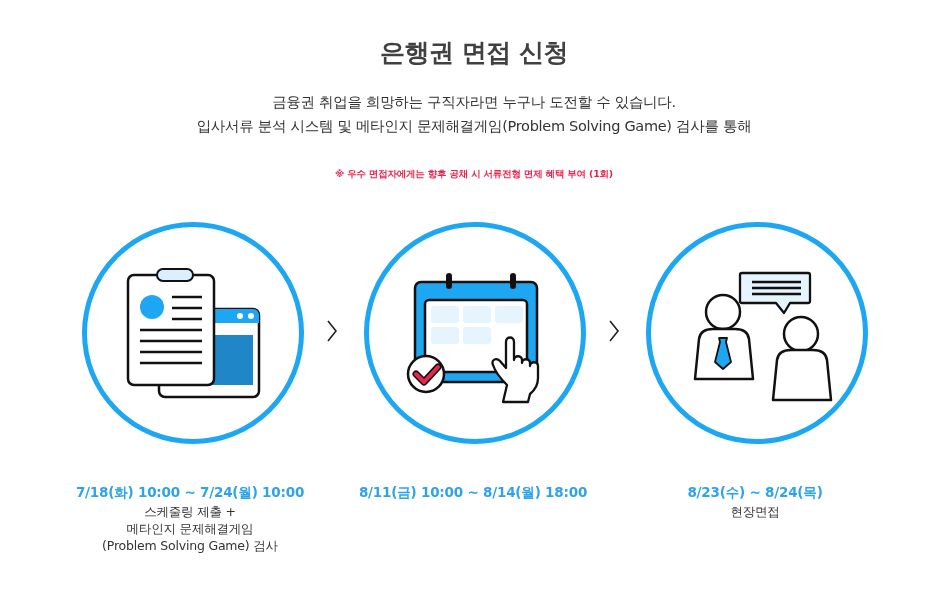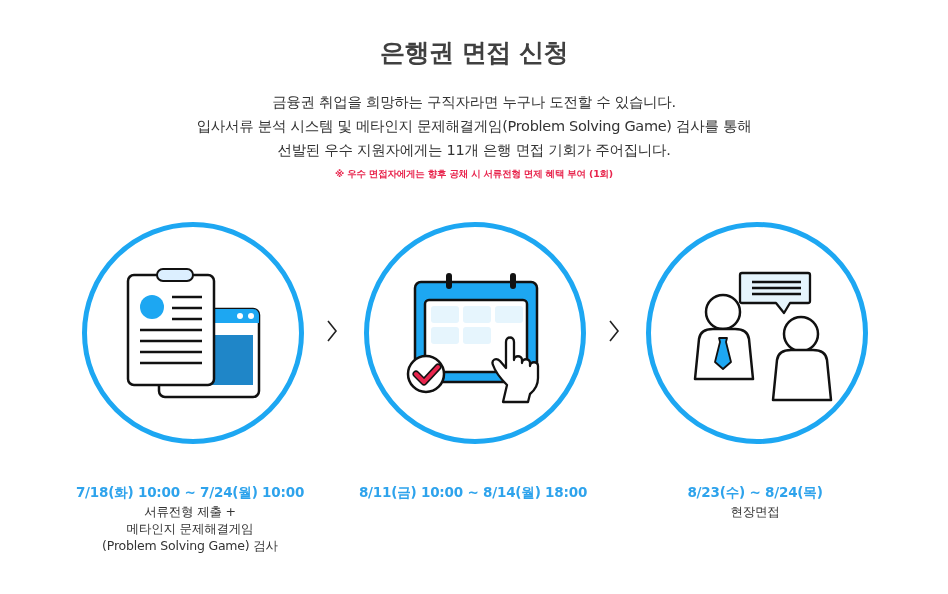--- a/index.html
+++ b/index.html
@@ -42,21 +42,20 @@
     .step-text div { white-space: nowrap; }
   </style>
 </head>
 <body>
 
 <div class="title">은행권 면접 신청</div>
 
 <div class="desc">
   <div>금융권 취업을 희망하는 구직자라면 누구나 도전할 수 있습니다.</div>
   <div>입사서류 분석 시스템 및 메타인지 문제해결게임(Problem Solving Game) 검사를 통해</div>
-  <div>선발된 우수 지원자에게는 11개 은행 면접 기회가 주어집니다.</div>
 </div>
 
 <div class="note">※ 우수 면접자에게는 향후 공채 시 서류전형 면제 혜택 부여 (1회)</div>
 
 <div class="circle" style="left:82px;">
   <svg viewBox="0 0 212 212">
 
     <rect x="72" y="82" width="100" height="88" rx="6" fill="#fff" stroke="#111" stroke-width="2.5"></rect>
     <path d="M72 88 a6 6 0 0 1 6 -6 h88 a6 6 0 0 1 6 6 v8 h-100 z" fill="#1da7f2"></path>
     <circle cx="153" cy="89" r="3" fill="#fff"></circle>
@@ -120,21 +119,21 @@
     <path d="M44 152 l4 -40 c1 -7 6 -10 14 -10 h22 c8 0 13 3 14 10 l4 40 z" fill="#fff" stroke="#111" stroke-width="2.5" stroke-linejoin="round"></path>
     <path d="M68 111 h8 l-1 4 l5 20 l-8 7 l-8 -7 l5 -20 z" fill="#1da7f2" stroke="#111" stroke-width="1.8" stroke-linejoin="round"></path>
 
     <circle cx="150" cy="107" r="17" fill="#fff" stroke="#111" stroke-width="2.5"></circle>
     <path d="M122 173 l4 -40 c1 -7 6 -10 14 -10 h22 c8 0 13 3 14 10 l4 40 z" fill="#fff" stroke="#111" stroke-width="2.5" stroke-linejoin="round"></path>
   </svg>
 </div>
 
 <div class="step-date" style="left:40px;">7/18(화) 10:00 ~ 7/24(월) 10:00</div>
 <div class="step-text" style="left:40px;">
-  <div>서류전형 제출 +</div>
+  <div>스케줄링 제출 +</div>
   <div>메타인지 문제해결게임</div>
   <div>(Problem Solving Game) 검사</div>
 </div>
 
 <div class="step-date" style="left:323px;">8/11(금) 10:00 ~ 8/14(월) 18:00</div>
 <div class="step-text" style="left:323px;">
 </div>
 
 <div class="step-date" style="left:605px;">8/23(수) ~ 8/24(목)</div>
 <div class="step-text" style="left:605px;">

